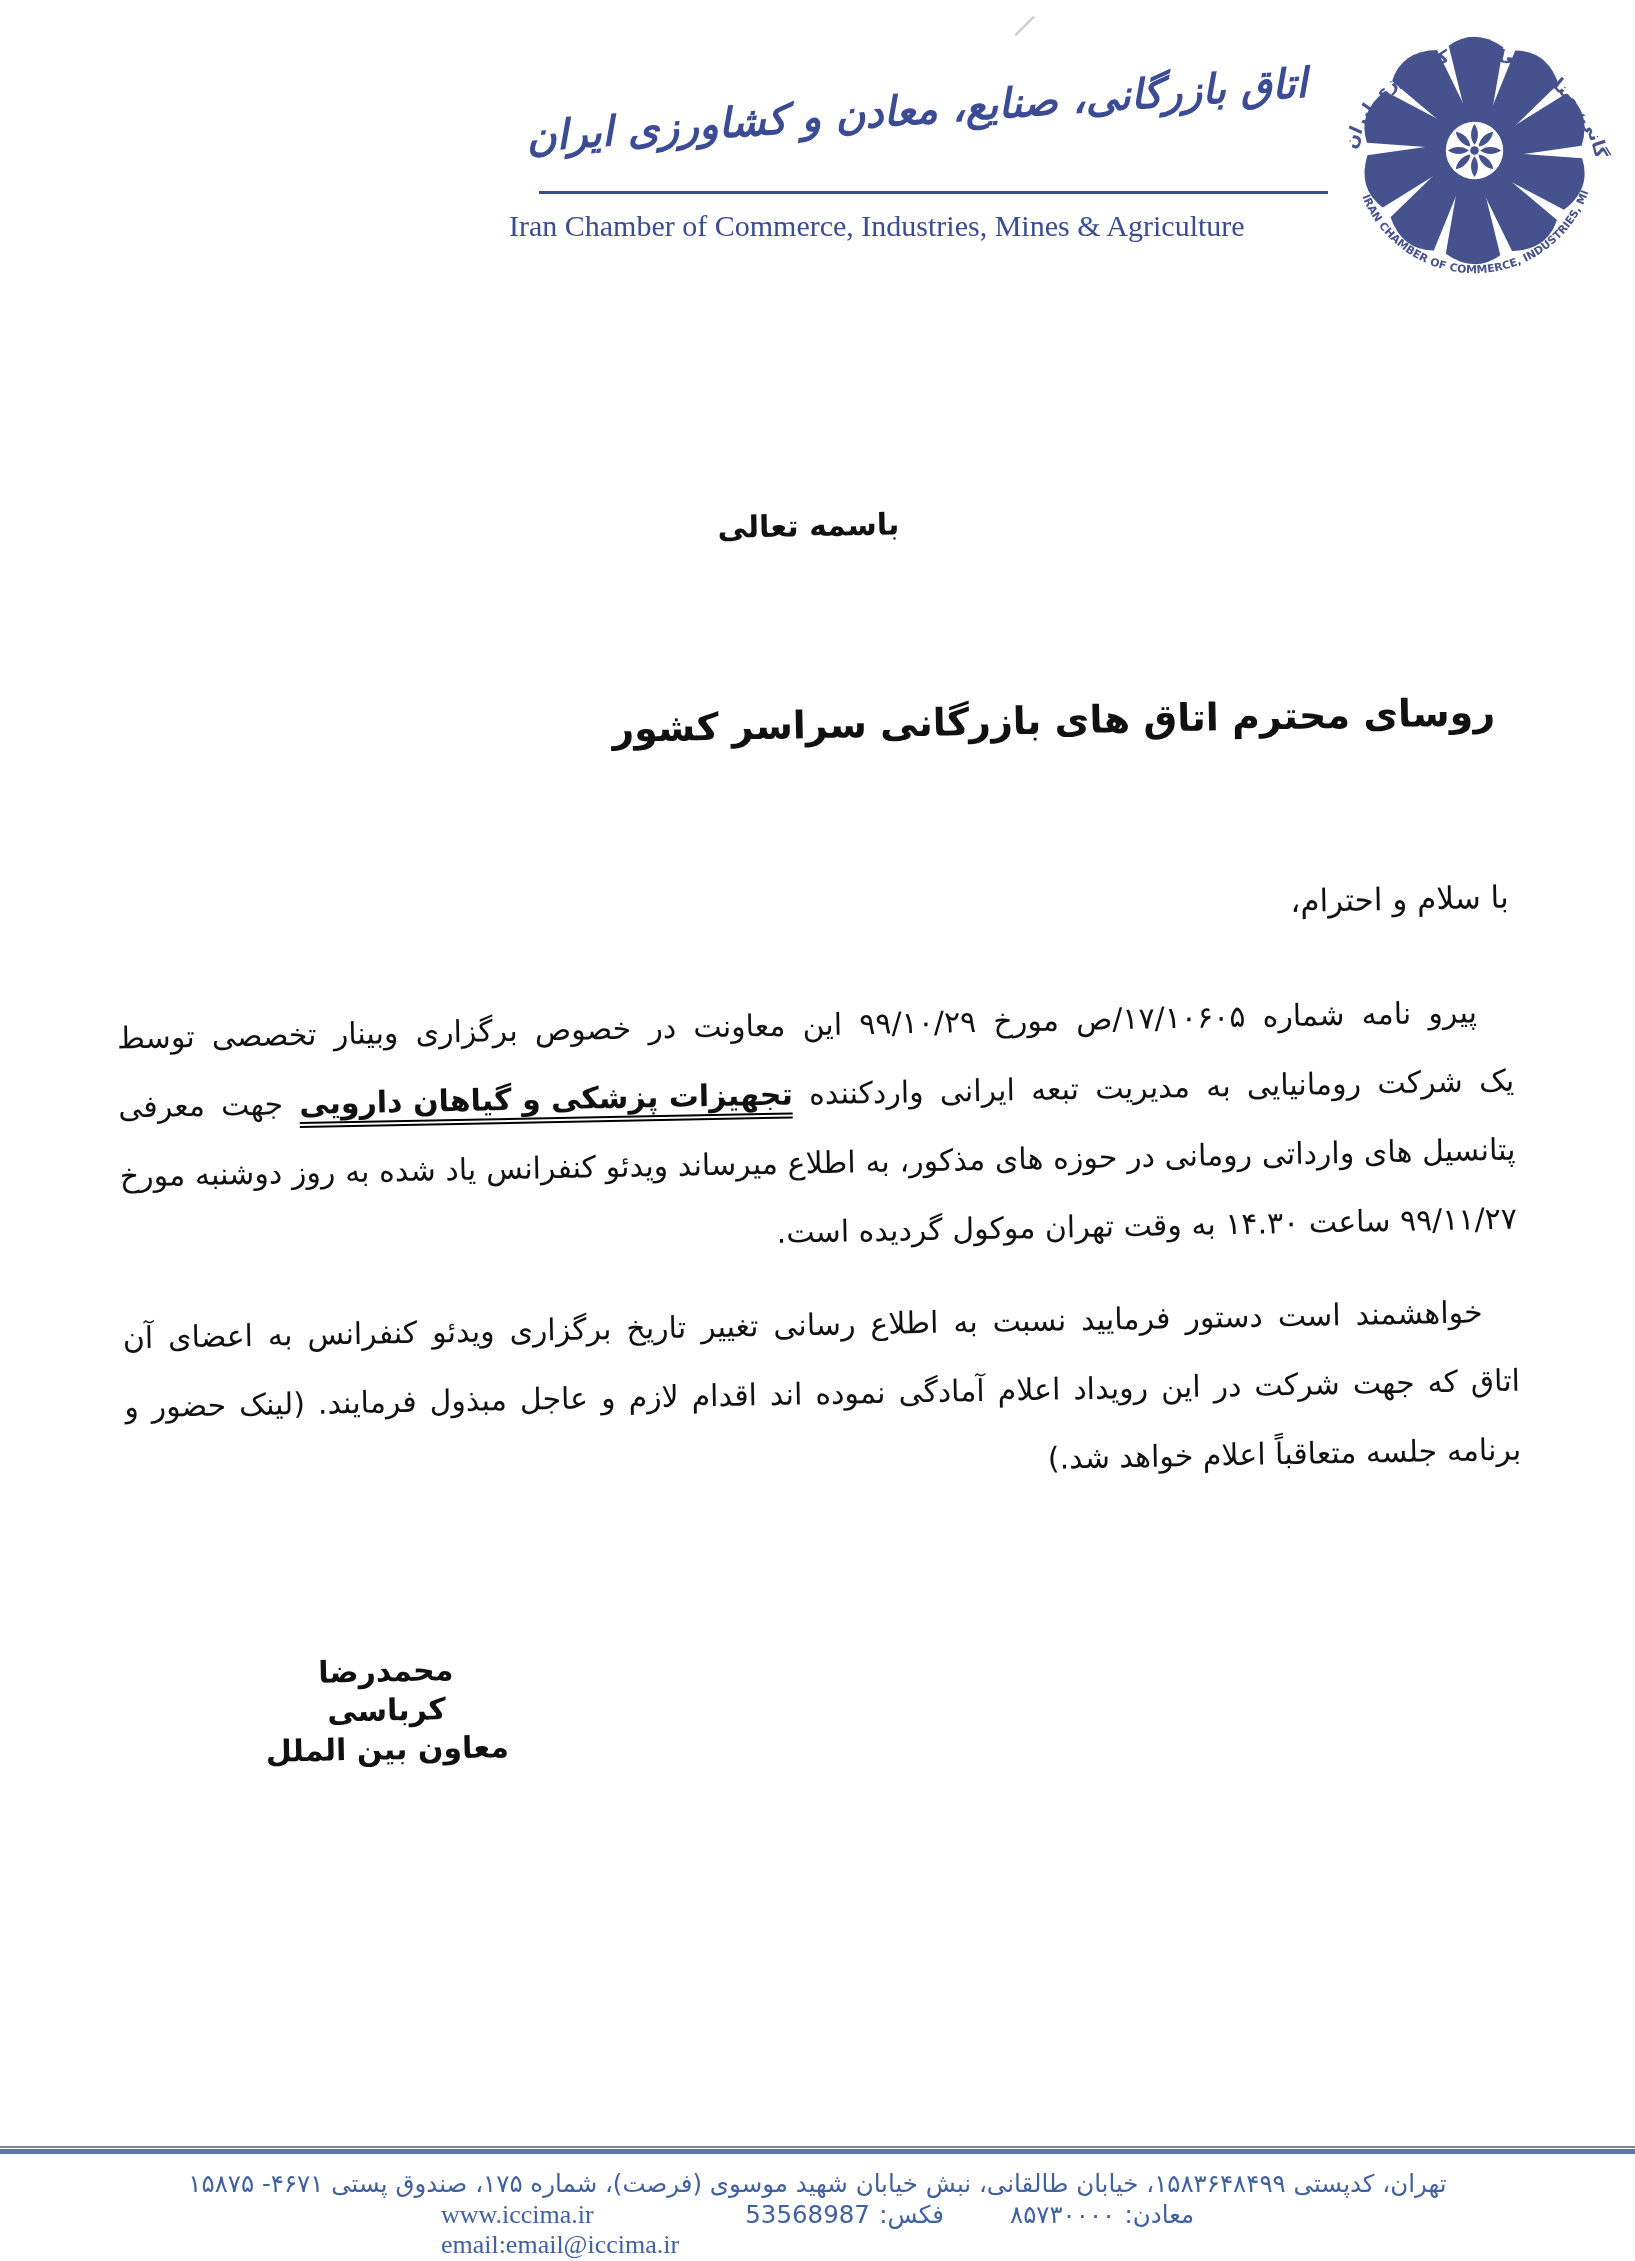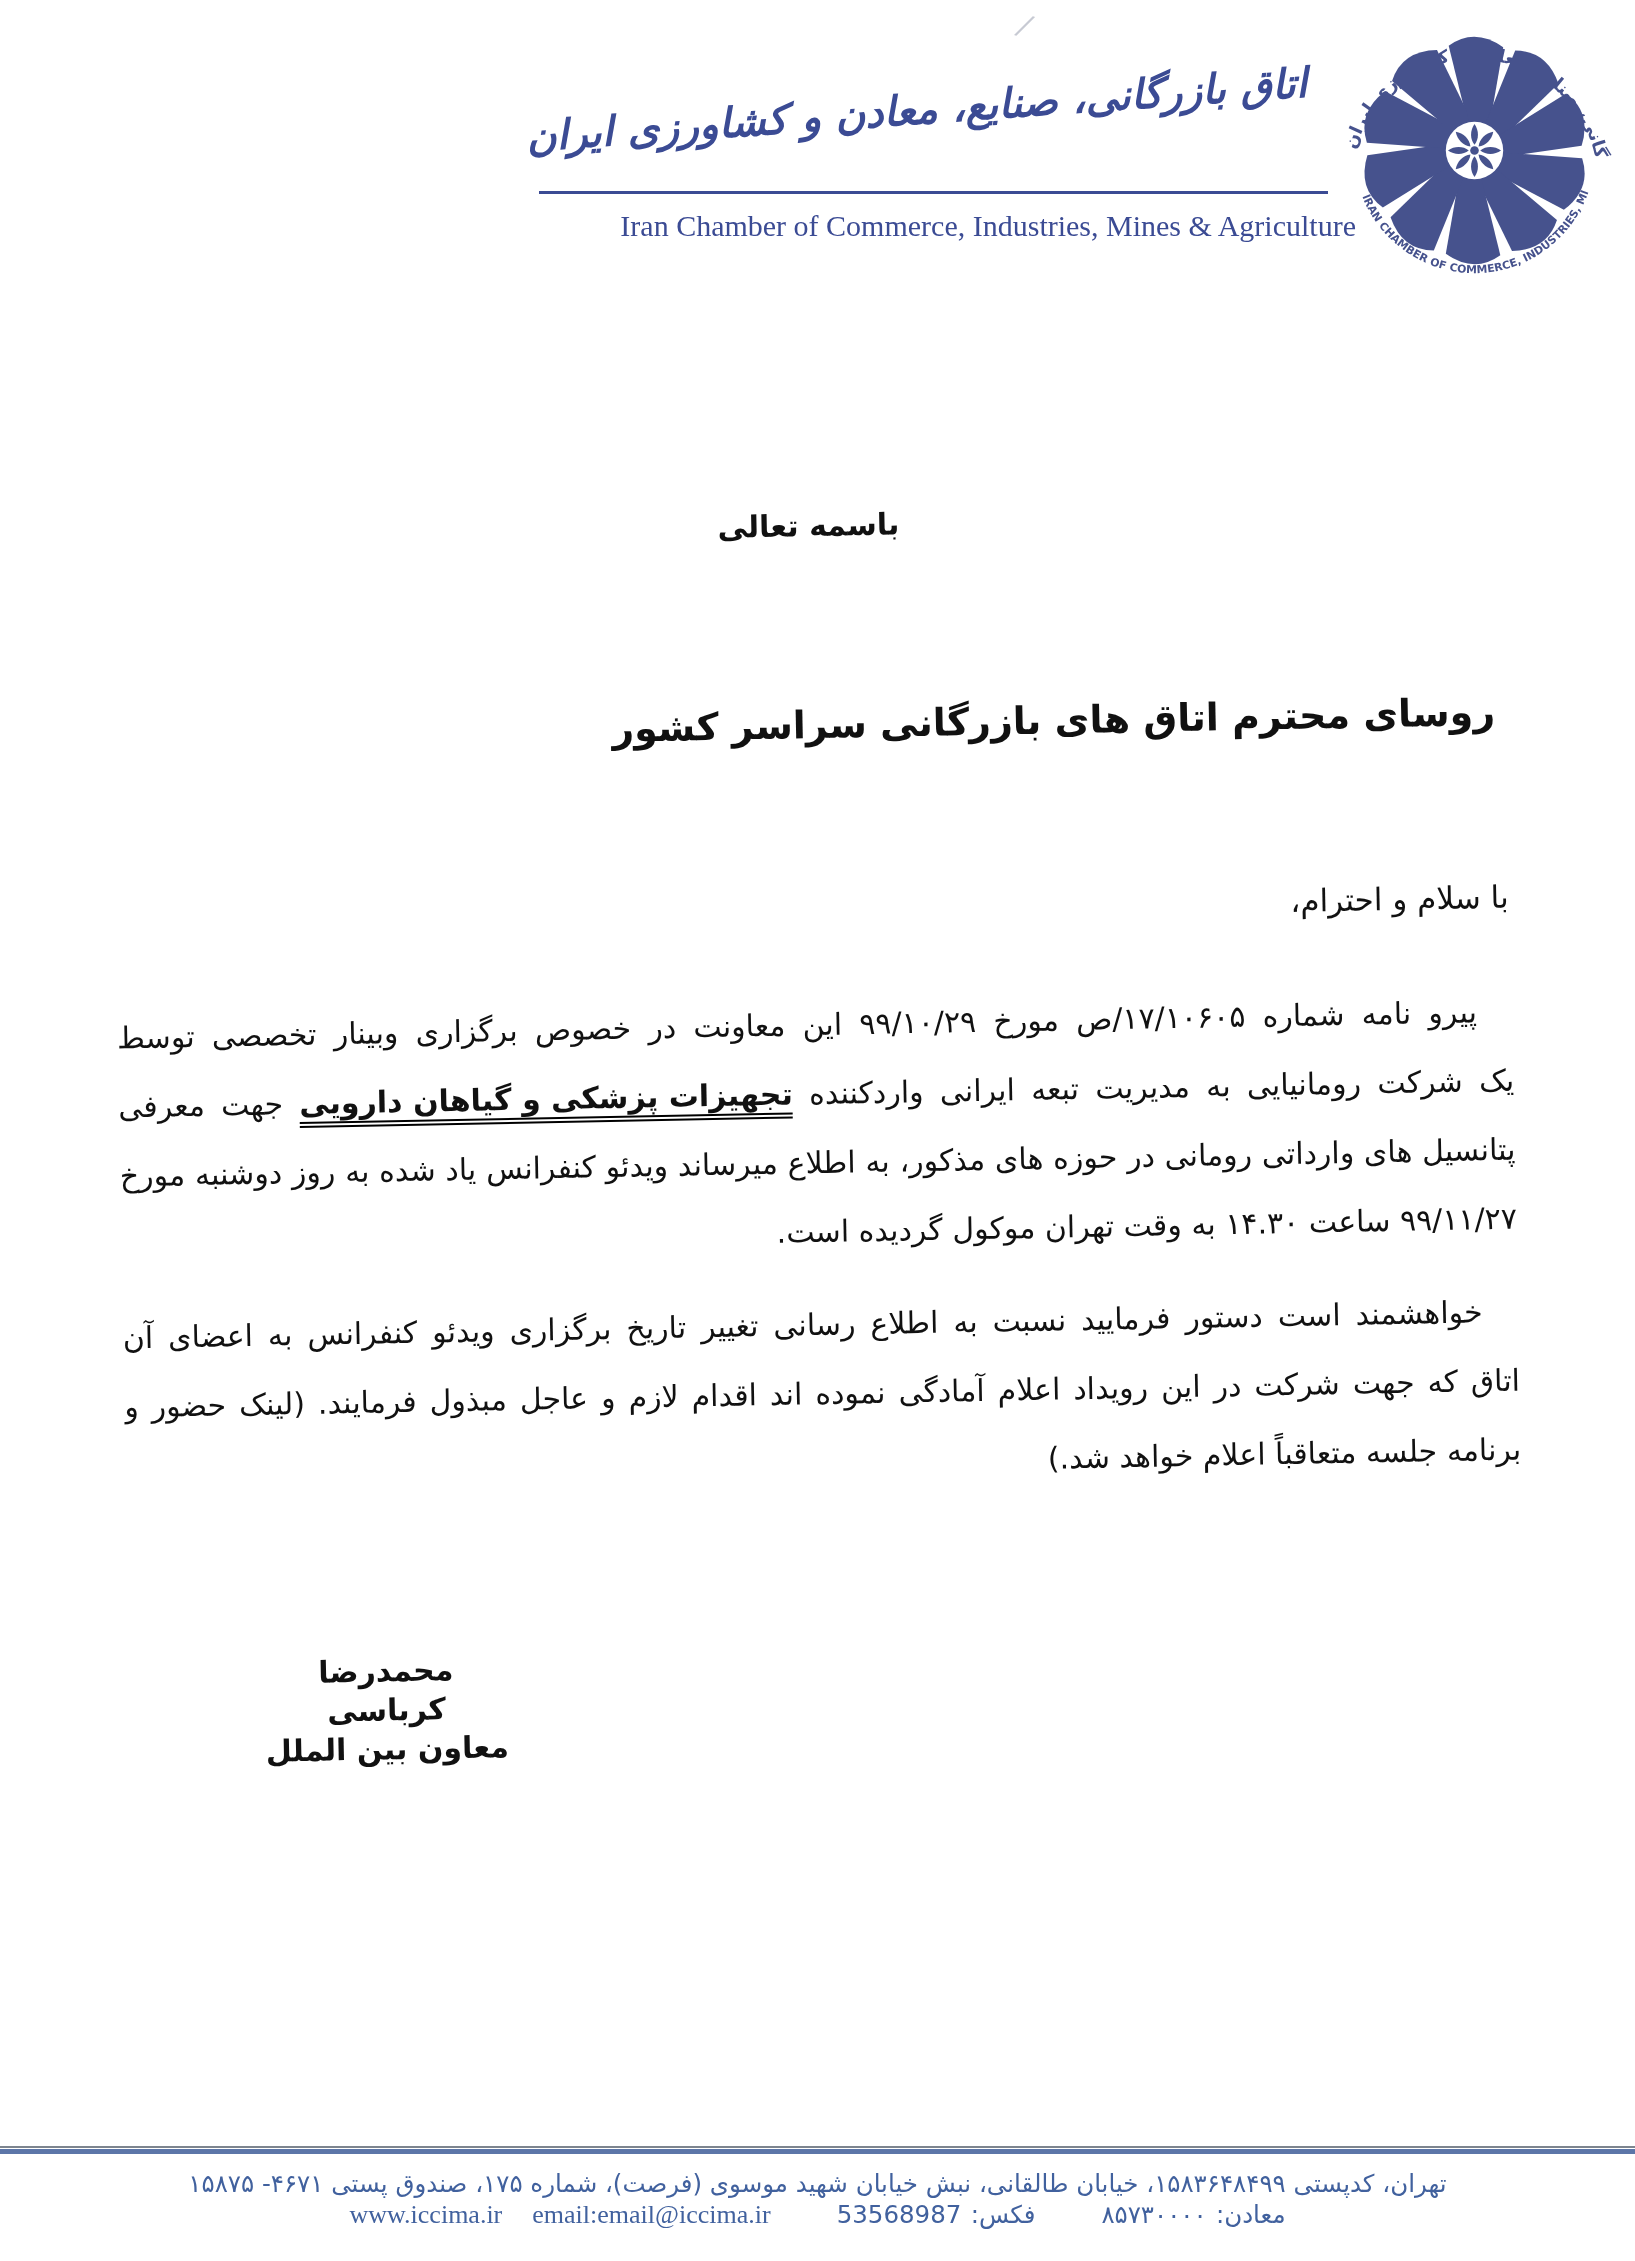--- a/index.html
+++ b/index.html
@@ -27,21 +27,21 @@
   .header-rule{
     position:absolute;
     left:539px; top:191px;
     width:789px; height:3.3px;
     background:#3b4b94;
   }
   .header-english{
     position:absolute;
     left:509px; top:209px;
     width:847px;
-    text-align:right;
+    text-align:left;
     font-family:"Liberation Serif","DejaVu Serif",serif;
     font-size:30px;
     color:#3b4b94;
   }
   .page-mark{
     position:absolute;
     left:1022px; top:9.3px;
     font-size:30px;
     color:#c7cad3;
     transform:rotate(14deg);
@@ -153,21 +153,21 @@
   }
   .contact{
     display:inline-flex;
     flex-direction:row;
     column-gap:9.3px;
     direction:rtl;
     white-space:nowrap;
   }
   .webgroup{
     display:inline-flex;
-    flex-direction:row;
+    flex-direction:column;
     column-gap:30px;
     direction:ltr;
     font-family:"Liberation Serif","DejaVu Serif",serif;
     font-size:26px;
     white-space:nowrap;
   }
 </style>
 </head>
 <body>
 

